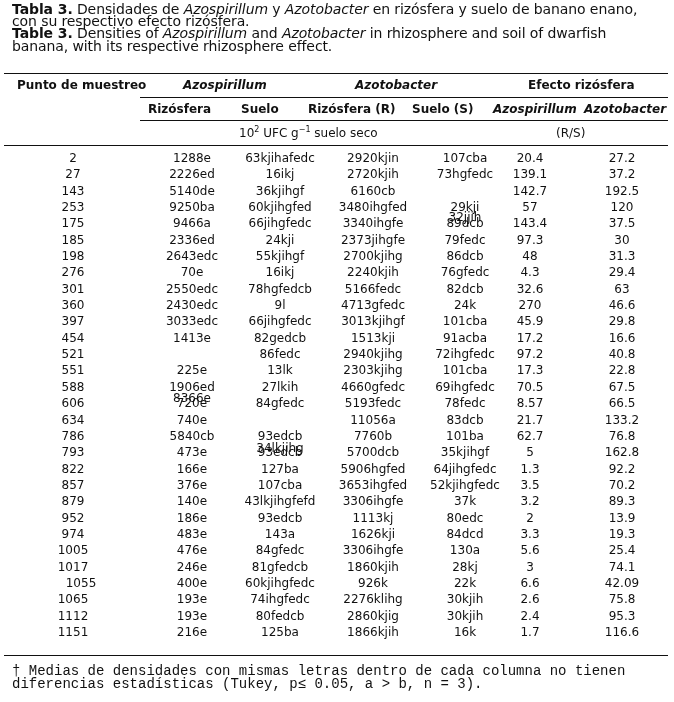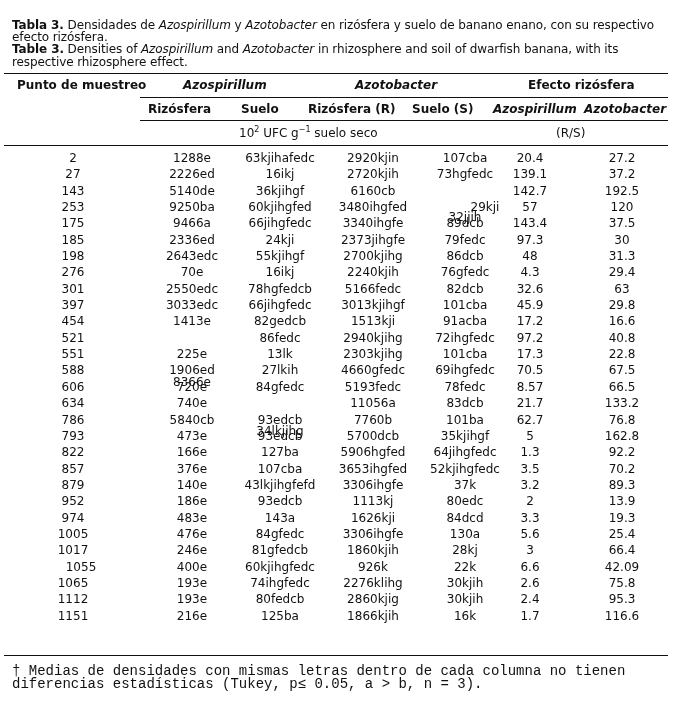--- a/index.html
+++ b/index.html
@@ -3,21 +3,21 @@
 <meta charset="utf-8">
 <style>
   html, body { margin: 0; padding: 0; background: #ffffff; }
   body {
     width: 674px; height: 702px; position: relative; overflow: hidden;
     font-family: "DejaVu Sans", "Liberation Sans", sans-serif;
     color: #111;
   }
   .caption {
     position: absolute; left: 12px; top: 3px; width: 654px;
-    font-size: 12px; line-height: 12.2px; letter-spacing: -0.1px; margin-top: 16px;
+    font-size: 14px; line-height: 12.2px; letter-spacing: -0.1px;
   }
   .caption p { margin: 0; }
   .caption b { font-weight: bold; }
   .caption i { font-style: italic; }
   .rule { position: absolute; background: #111; }
   .hdr { position: absolute; font-size: 12px; font-weight: bold; white-space: nowrap; }
   .hdr.it { font-style: italic; }
   .sub { position: absolute; font-size: 12px; white-space: nowrap; }
   sup { font-size: 8px; vertical-align: 5px; line-height: 0; }
   .rows { position: absolute; left: 0; top: 150px; width: 674px; }
@@ -89,21 +89,21 @@
       <span class="cell" style="left: 373px;">6160cb</span>
       <span class="cell" style="left: 465px; margin-top: 26px;">32jjih</span>
       <span class="cell" style="left: 530px;">142.7</span>
       <span class="cell" style="left: 622px;">192.5</span>
     </div>
     <div class="row">
       <span class="cell" style="left: 73px;">253</span>
       <span class="cell" style="left: 192px;">9250ba</span>
       <span class="cell" style="left: 280px;">60kjihgfed</span>
       <span class="cell" style="left: 373px;">3480ihgfed</span>
-      <span class="cell" style="left: 465px; margin-left: 20px;">29kji</span>
+      <span class="cell" style="left: 465px;">29kji</span>
       <span class="cell" style="left: 530px;">57</span>
       <span class="cell" style="left: 622px;">120</span>
     </div>
     <div class="row">
       <span class="cell" style="left: 73px;">175</span>
       <span class="cell" style="left: 192px;">9466a</span>
       <span class="cell" style="left: 280px;">66jihgfedc</span>
       <span class="cell" style="left: 373px;">3340ihgfe</span>
       <span class="cell" style="left: 465px;">89dcb</span>
       <span class="cell" style="left: 530px;">143.4</span>
@@ -139,20 +139,29 @@
     <div class="row">
       <span class="cell" style="left: 73px;">301</span>
       <span class="cell" style="left: 192px;">2550edc</span>
       <span class="cell" style="left: 280px; text-align: center;">78hgfedcb</span>
       <span class="cell" style="left: 373px;">5166fedc</span>
       <span class="cell" style="left: 465px;">82dcb</span>
       <span class="cell" style="left: 530px;">32.6</span>
       <span class="cell" style="left: 622px;">63</span>
     </div>
     <div class="row">
+      <span class="cell" style="left: 73px;">360</span>
+      <span class="cell" style="left: 192px;">2430edc</span>
+      <span class="cell" style="left: 280px;">9l</span>
+      <span class="cell" style="left: 373px;">4713gfedc</span>
+      <span class="cell" style="left: 465px;">24k</span>
+      <span class="cell" style="left: 530px;">270</span>
+      <span class="cell" style="left: 622px;">46.6</span>
+    </div>
+    <div class="row">
       <span class="cell" style="left: 73px;">397</span>
       <span class="cell" style="left: 192px;">3033edc</span>
       <span class="cell" style="left: 280px;">66jihgfedc</span>
       <span class="cell" style="left: 373px;">3013kjihgf</span>
       <span class="cell" style="left: 465px;">101cba</span>
       <span class="cell" style="left: 530px;">45.9</span>
       <span class="cell" style="left: 622px;">29.8</span>
     </div>
     <div class="row">
       <span class="cell" style="left: 73px;">454</span>
@@ -280,21 +289,21 @@
       <span class="cell" style="left: 530px;">5.6</span>
       <span class="cell" style="left: 622px;">25.4</span>
     </div>
     <div class="row">
       <span class="cell" style="left: 73px;">1017</span>
       <span class="cell" style="left: 192px;">246e</span>
       <span class="cell" style="left: 280px;">81gfedcb</span>
       <span class="cell" style="left: 373px;">1860kjih</span>
       <span class="cell" style="left: 465px;">28kj</span>
       <span class="cell" style="left: 530px;">3</span>
-      <span class="cell" style="left: 622px;">66.4</span>
+      <span class="cell" style="left: 622px;">74.1</span>
     </div>
     <div class="row">
       <span class="cell" style="left: 73px; margin-left: 8px;">1055</span>
       <span class="cell" style="left: 192px;">400e</span>
       <span class="cell" style="left: 280px;">60kjihgfedc</span>
       <span class="cell" style="left: 373px;">926k</span>
       <span class="cell" style="left: 465px;">22k</span>
       <span class="cell" style="left: 530px;">6.6</span>
       <span class="cell" style="left: 622px;">42.09</span>
     </div>

